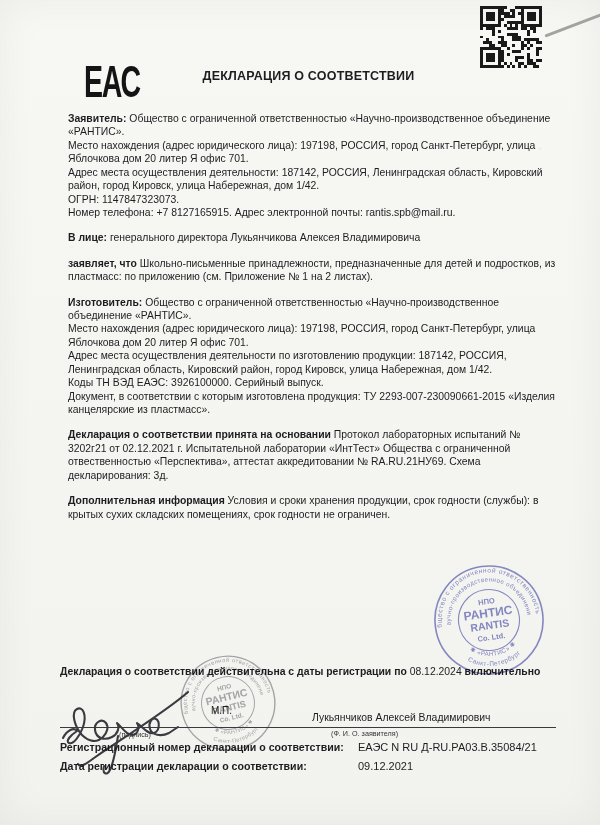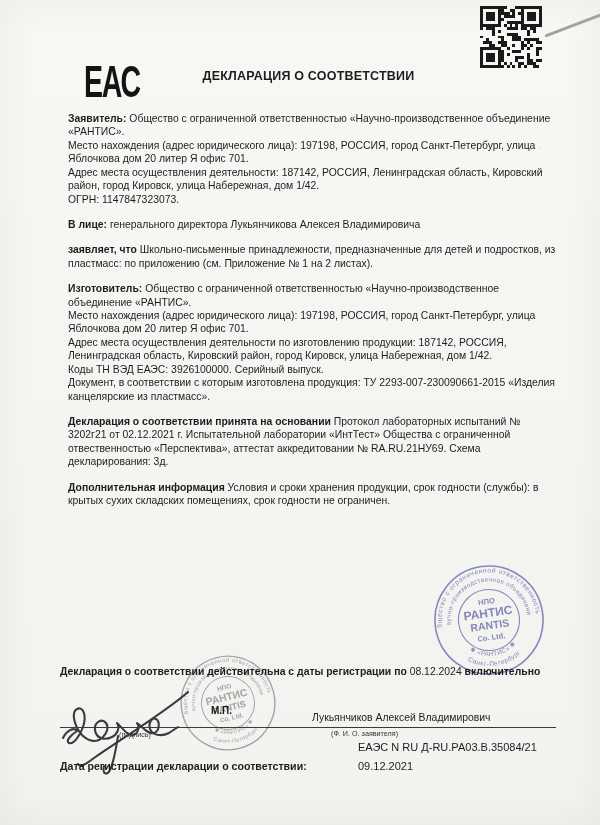--- a/index.html
+++ b/index.html
@@ -36,21 +36,21 @@
   .validity{left:60px;top:666px;width:497px;font-size:10.4px;}
   
   .stamp{mix-blend-mode:multiply;pointer-events:none;}
   .stamp-purple{left:429px;top:560px;width:120px;height:120px;transform:rotate(-8deg);opacity:.9;}
   .stamp-gray{left:176px;top:651px;width:104px;height:104px;transform:rotate(-14deg);opacity:.8;}
   .stamp svg{width:100%;height:100%;overflow:visible;font-family:"Liberation Sans",sans-serif;}
   
   .sig{left:56px;top:686px;width:152px;height:96px;}
   .sigline{left:60px;top:727px;width:496px;height:1.4px;background:#3a3a3e;}
   .podpis{left:96px;top:730px;width:78px;text-align:center;font-size:7.2px;color:#333;}
-  .mp{left:211px;top:705px;font-size:10px;font-weight:700;}
+  .mp{left:211px;top:705px;font-size:10px;font-weight:400;}
   .fio{left:312px;top:712px;font-size:10.4px;}
   .fio-label{left:331px;top:729px;font-size:7.2px;color:#333;}
   .reg-label{left:60px;width:300px;font-size:10.6px;font-weight:700;}
   .reg-value{left:358px;width:230px;font-size:11px;}
   .row1{top:741px;} .row2{top:760px;}
 </style>
 </head>
 <body>
 
 <div class="page">
@@ -287,20 +287,21 @@
   </div>
 
   <div class="abs body">
 
     <p class="para">
       <span class="b">Заявитель:</span>
       <span>Общество с ограниченной ответственностью «Научно-производственное объединение «РАНТИС».</span>
       <span class="ln">Место нахождения (адрес юридического лица): 197198, РОССИЯ, город Санкт-Петербург, улица Яблочкова дом 20 литер Я офис 701.</span>
       <span class="ln">Адрес места осуществления деятельности: 187142, РОССИЯ, Ленинградская область, Кировский район, город Кировск, улица Набережная, дом 1/42.</span>
       <span class="ln">ОГРН: 1147847323073.</span>
+      <span class="ln">Номер телефона: +7 8127165915. Адрес электронной почты: rantis.spb@mail.ru.</span>
     </p>
 
     <p class="para">
       <span class="b">В лице:</span>
       <span>генерального директора Лукьянчикова Алексея Владимировича</span>
     </p>
 
     <p class="para">
       <span class="b">заявляет, что</span>
       <span>Школьно-письменные принадлежности, предназначенные для детей и подростков, из пластмасс: по приложению (см. Приложение № 1 на 2 листах).</span>
@@ -378,17 +379,18 @@
       <path d="M62 50 C60 62 58 76 54 84 C51 90 46 88 48 80"></path>
     </svg>
   </div>
 
   <div class="abs sigline"></div>
   <div class="abs podpis">(подпись)</div>
   <div class="abs mp">М.П.</div>
   <div class="abs fio">Лукьянчиков Алексей Владимирович</div>
   <div class="abs fio-label">(Ф. И. О. заявителя)</div>
 
+  <div class="abs reg-label row1">Регистрационный номер декларации о соответствии:</div>
   <div class="abs reg-value row1">ЕАЭС N RU Д-RU.РА03.В.35084/21</div>
   <div class="abs reg-label row2">Дата регистрации декларации о соответствии:</div>
   <div class="abs reg-value row2">09.12.2021</div>
 
 </div>
 
 </body></html>

